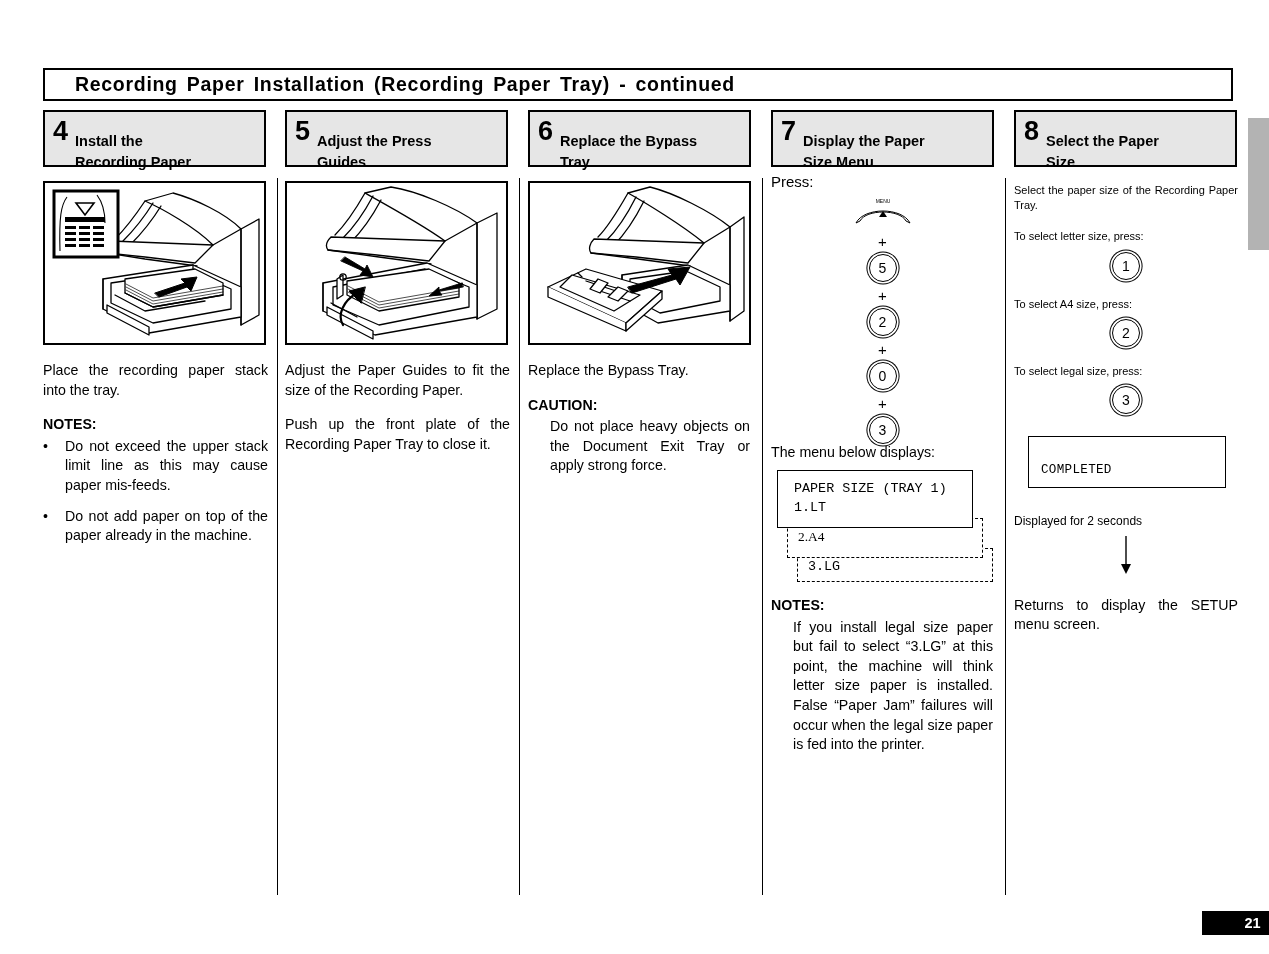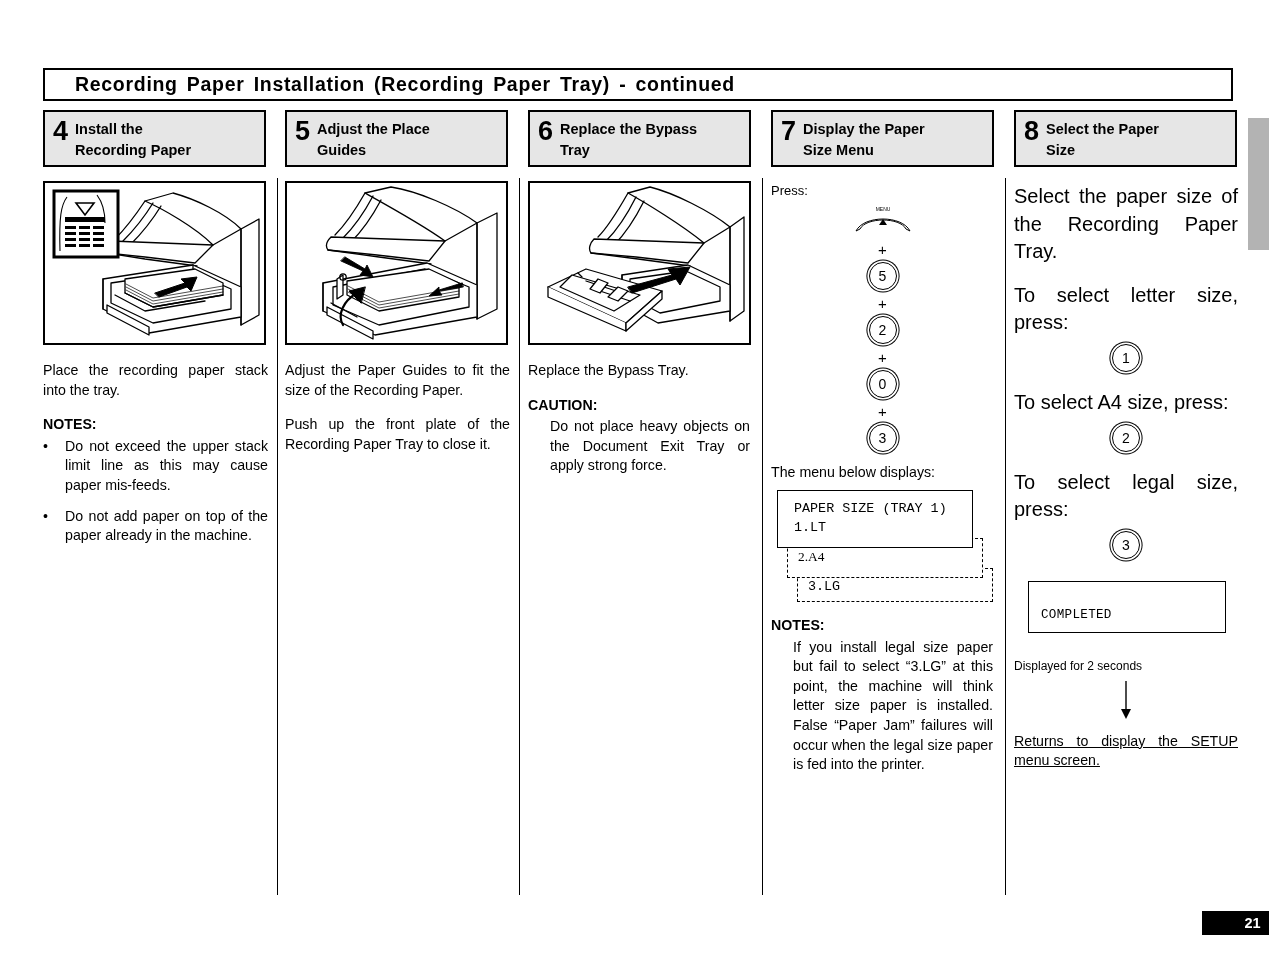--- a/index.html
+++ b/index.html
@@ -79,21 +79,21 @@
     font-size: 27px;
     font-weight: bold;
     line-height: 1;
     margin-right: 7px;
     margin-top: 1px;
   }
   .step-title {
     font-size: 14.5px;
     font-weight: bold;
     line-height: 1.45;
-    margin-top: 2px;
+    margin-top: 14px;
   }
 
   
   .illus {
     margin-top: 14px;
     width: 223px;
     height: 164px;
     border: 2px solid #000;
     box-sizing: border-box;
     background: #fff;
@@ -134,21 +134,21 @@
   .indent-body {
     margin-left: 22px;
     width: 200px;
     text-align: left;
     font-size: 14.2px;
     line-height: 1.38;
   }
   .nowrap-just { text-align: justify; text-align-last: left; }
 
   
-  .press-label { font-size: 13px; margin-top: 16px; }
+  .press-label { font-size: 15px; margin-top: 6px; }
   .keyseq {
     margin-top: 6px;
     display: flex;
     flex-direction: column;
     align-items: center;
     width: 223px;
   }
   .menu-key { width: 60px; height: 32px; }
   .plus {
     font-size: 15px;
@@ -161,21 +161,21 @@
     border-radius: 50%;
     border: 1.2px solid #000;
     box-shadow: 0 0 0 1.6px #fff, 0 0 0 2.6px #000;
     display: flex; align-items: center; justify-content: center;
     font-size: 14px;
     font-weight: normal;
     box-sizing: border-box;
     background: #fff;
   }
 
-  .menu-below { font-size: 14.2px; margin-top: 12px; }
+  .menu-below { font-size: 14.2px; margin-top: 0; }
 
   
   .lcd-wrap {
     position: relative;
     margin-top: 10px;
     width: 225px;
     height: 112px;
   }
   .lcd {
     position: absolute;
@@ -201,21 +201,21 @@
     font-family: Liberation Serif, serif;
   }
   .lcd-lg {
     left: 26px; top: 78px;
     width: 196px; height: 34px;
     border: 1.6px dashed #000;
     z-index: 1;
   }
 
   
-  .c8-text { font-size: 20px; line-height: 1.38; width: 224px; text-align: justify; text-align-last: left; }
+  .c8-text { font-size: 11px; line-height: 1.38; width: 224px; text-align: justify; text-align-last: left; }
   .c8-key {
     display: flex; justify-content: center;
     width: 224px;
     margin: 7px 0 0 0;
   }
   .completed-box {
     margin-top: 22px;
     margin-left: 14px;
     width: 198px; height: 52px;
     border: 1.6px solid #000;
@@ -230,27 +230,26 @@
     width: 224px;
     text-align: left;
     font-size: 12px;
   }
   .down-arrow {
     width: 224px;
     display: flex; justify-content: center;
     margin-top: 8px;
   }
   .returns-text {
-    margin-top: 11px;
+    margin-top: 20px;
     font-size: 14.2px;
     line-height: 1.38;
     width: 224px;
     text-align: justify;
     text-align-last: left;
-    text-decoration: underline;
   }
 
   
   .page-num {
     position: absolute;
     left: 1202px; top: 911px;
     width: 37px; height: 24px;
     background: #000;
     color: #fff;
     font-size: 14.5px;
@@ -359,21 +358,21 @@
         <div class="bullet-dot">•</div>
         <div class="bullet-body">Do not add paper on top of the paper already in the machine.</div>
       </div>
     </div>
   </div>
 
   <div class="col col-2">
     <div class="step-box">
       <div class="step-num">5</div>
       <div class="step-title">
-        <span>Adjust the Place</span><br>
+        <span>Adjust the Press</span><br>
         <span>Guides</span>
       </div>
     </div>
 
     <div class="illus">
       <svg width="219" height="160" viewBox="0 0 219 160">
         <g fill="none" stroke="#000" stroke-width="1.3" stroke-linejoin="round" stroke-linecap="round">
           <path d="M78 10 C96 20 136 42 158 58 L190 40 C168 24 130 8 104 4 Z" fill="#fff"></path>
           <path d="M78 10 C70 24 58 42 48 52"></path>
           <path d="M86 13 C78 28 66 45 56 55"></path>

